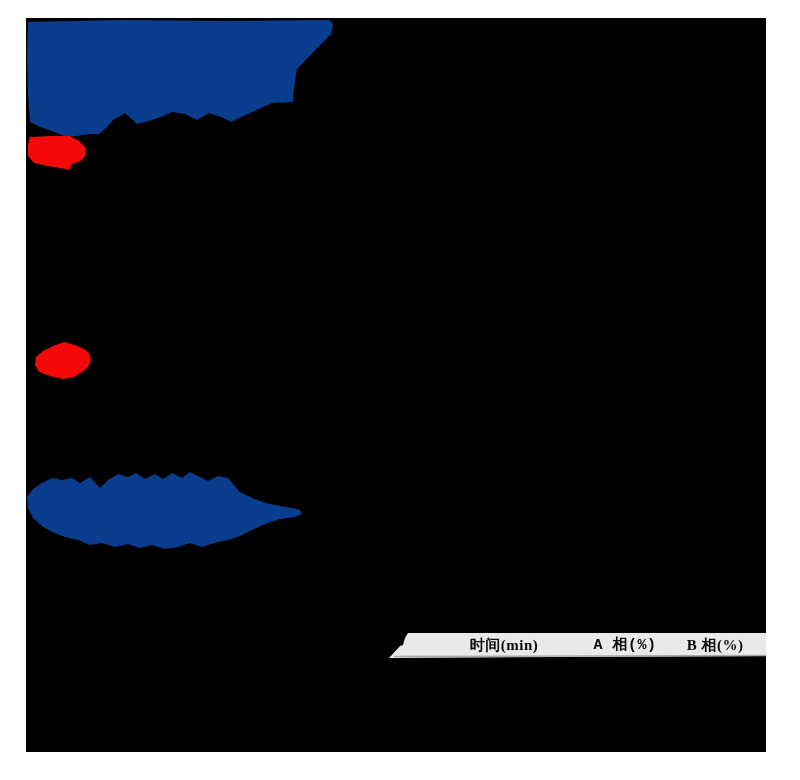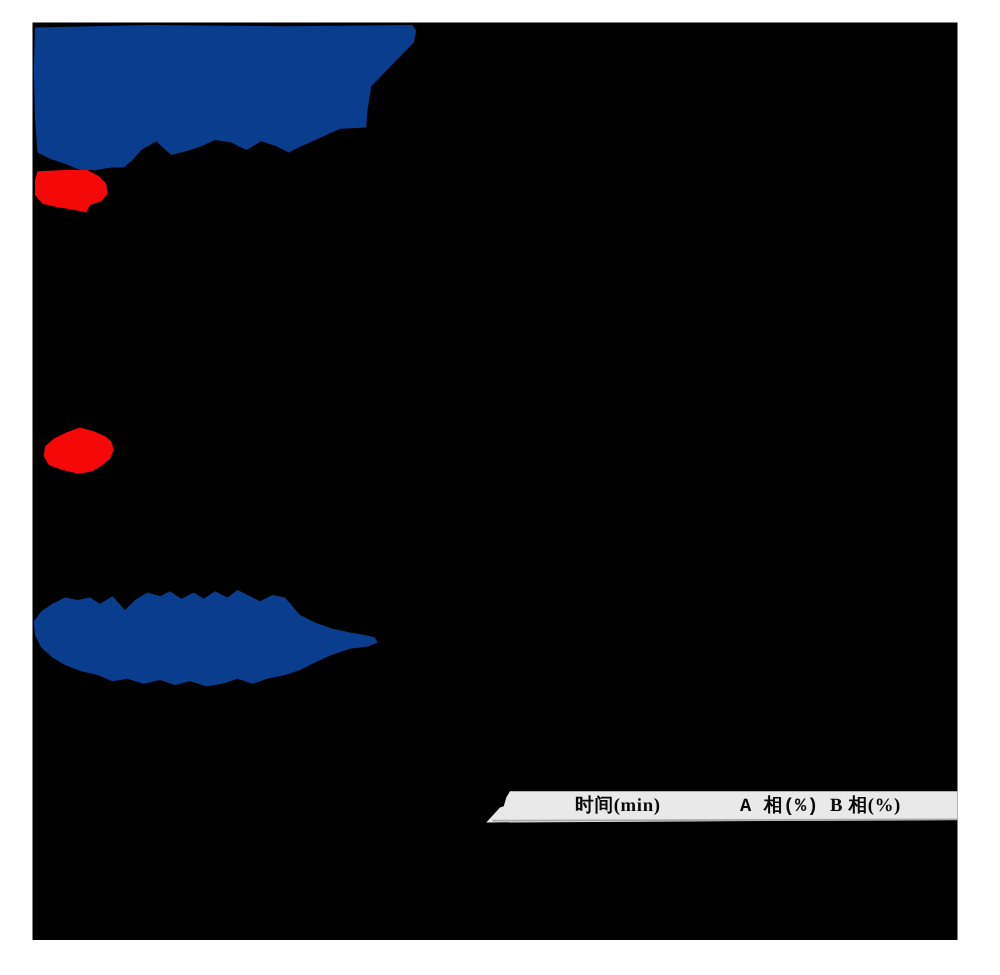--- a/index.html
+++ b/index.html
@@ -40,30 +40,30 @@
     top: 0;
     width: 800px;
     height: 780px;
     pointer-events: none;
   }
   .strip-label {
     position: absolute;
     top: 635px;
     height: 21px;
     line-height: 21px;
-    text-align: left;
+    text-align: center;
     font-weight: 700;
     font-size: 15px;
     letter-spacing: 0.5px;
     color: #0a0a0a;
     white-space: nowrap;
   }
   .strip-label.col-time   { left: 460px; width: 88px; }
   .strip-label.col-phase-a{ left: 592px; width: 66px; }
-  .strip-label.col-phase-b{ left: 664px; width: 70px; }
+  .strip-label.col-phase-b{ left: 680px; width: 70px; }
 </style>
 </head>
 <body>
 
 <div class="page">
 
   <div class="canvas" style="background-color: rgb(0, 0, 0);"></div>
 
   <svg class="marks" viewBox="0 0 800 780">
 

